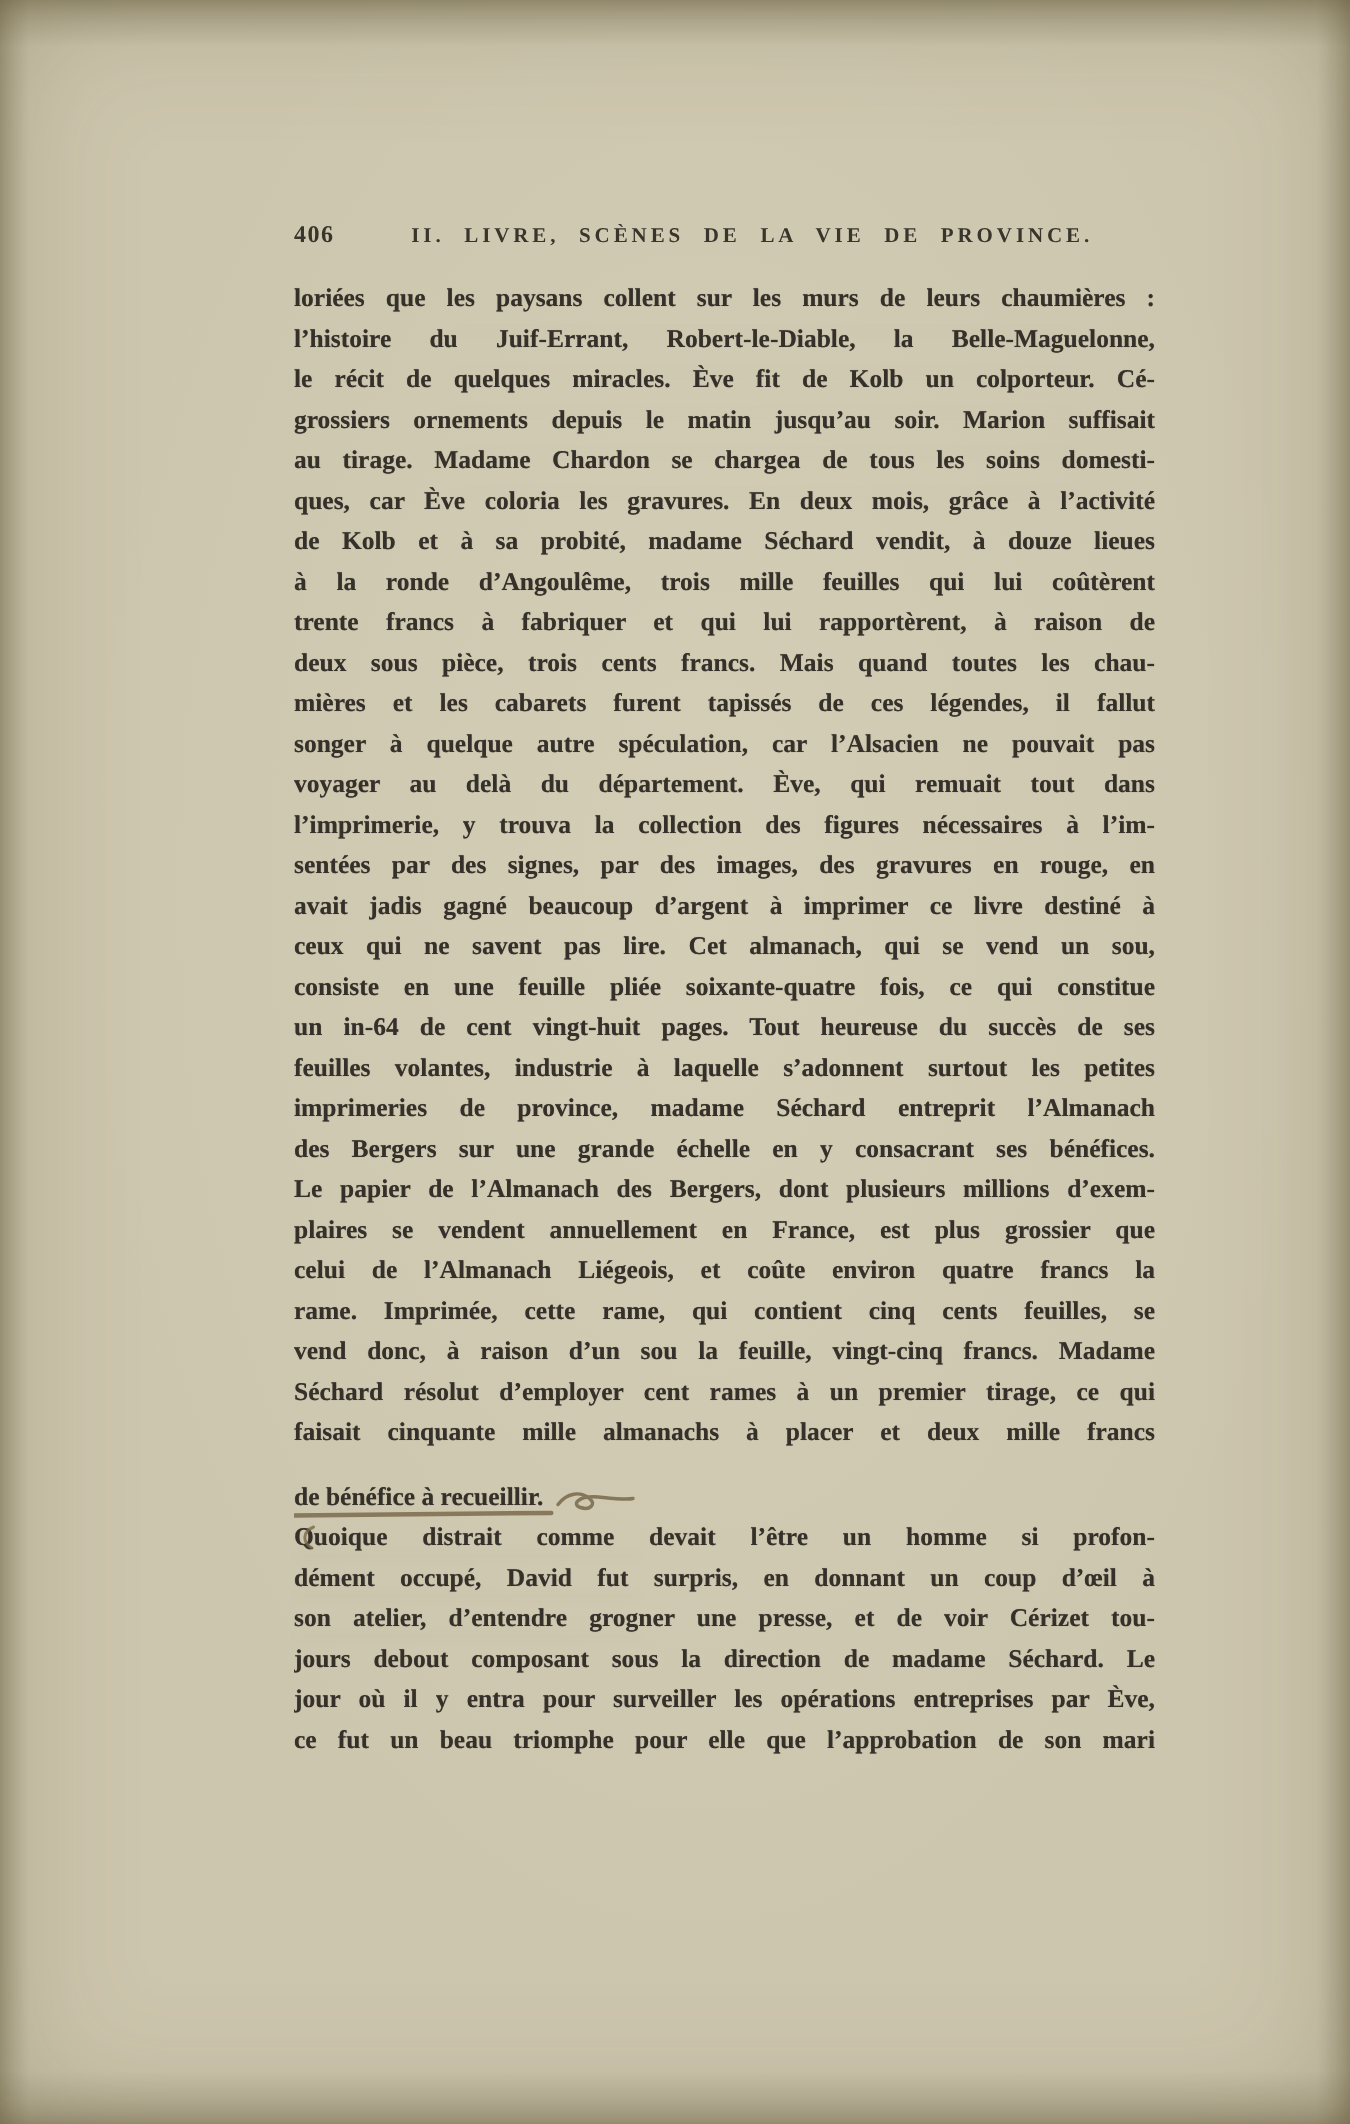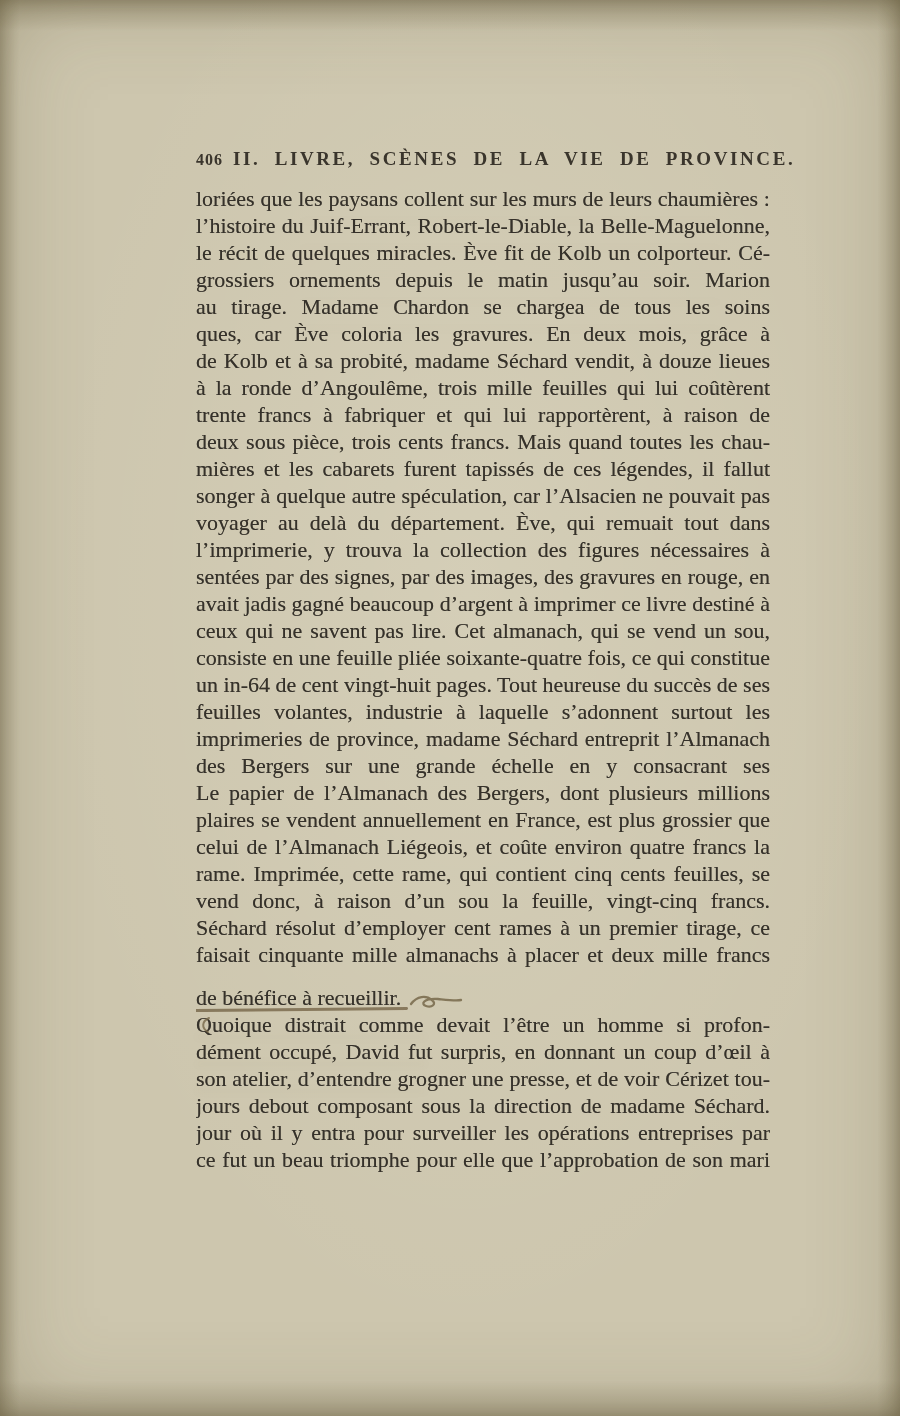--- a/index.html
+++ b/index.html
@@ -56,31 +56,32 @@
     font-weight: bold;
     color: #3a352c;
   }
   .page-number {
     flex: 0 0 auto;
     letter-spacing: 1px;
   }
   .header-title {
     flex: 1 1 auto;
     text-align: center;
-    font-size: 19px;
+    font-size: 14px;
     letter-spacing: 2.6px;
     word-spacing: 7px;
     padding-left: 10px;
     white-space: nowrap;
   }
 
   .body-text {
     margin-top: 14px;
-    font-size: 22px;
+    font-size: 17px;
     text-shadow: 0 0 0.5px rgba(53,49,42,0.55);
+    font-weight: bold;
   }
 
   .line {
     height: 27px;
     line-height: 26px;
     text-align: justify;
     text-align-last: justify;
     overflow: hidden;
     white-space: normal;
   }

